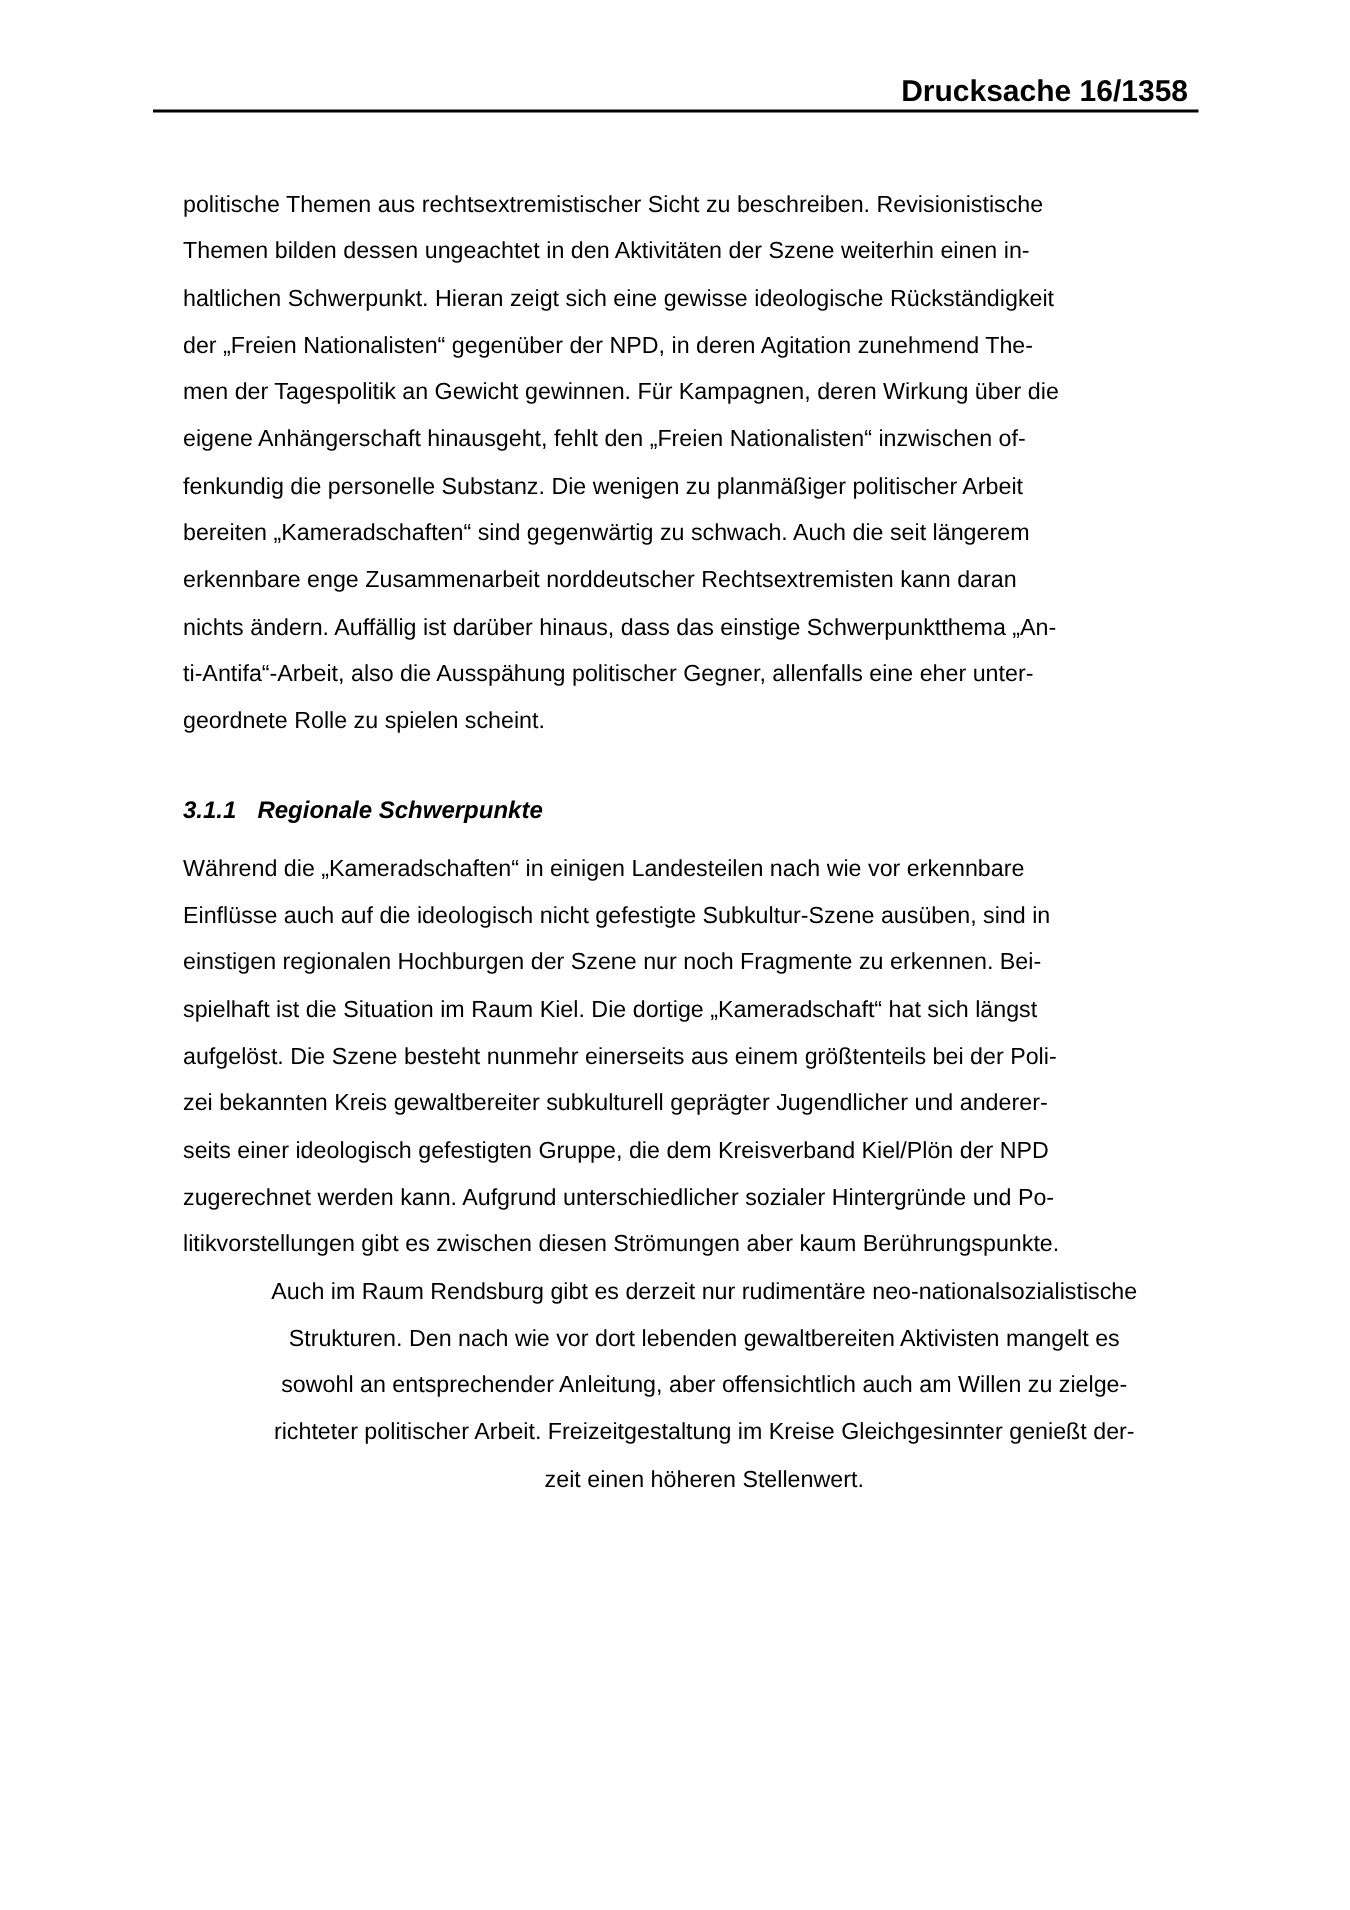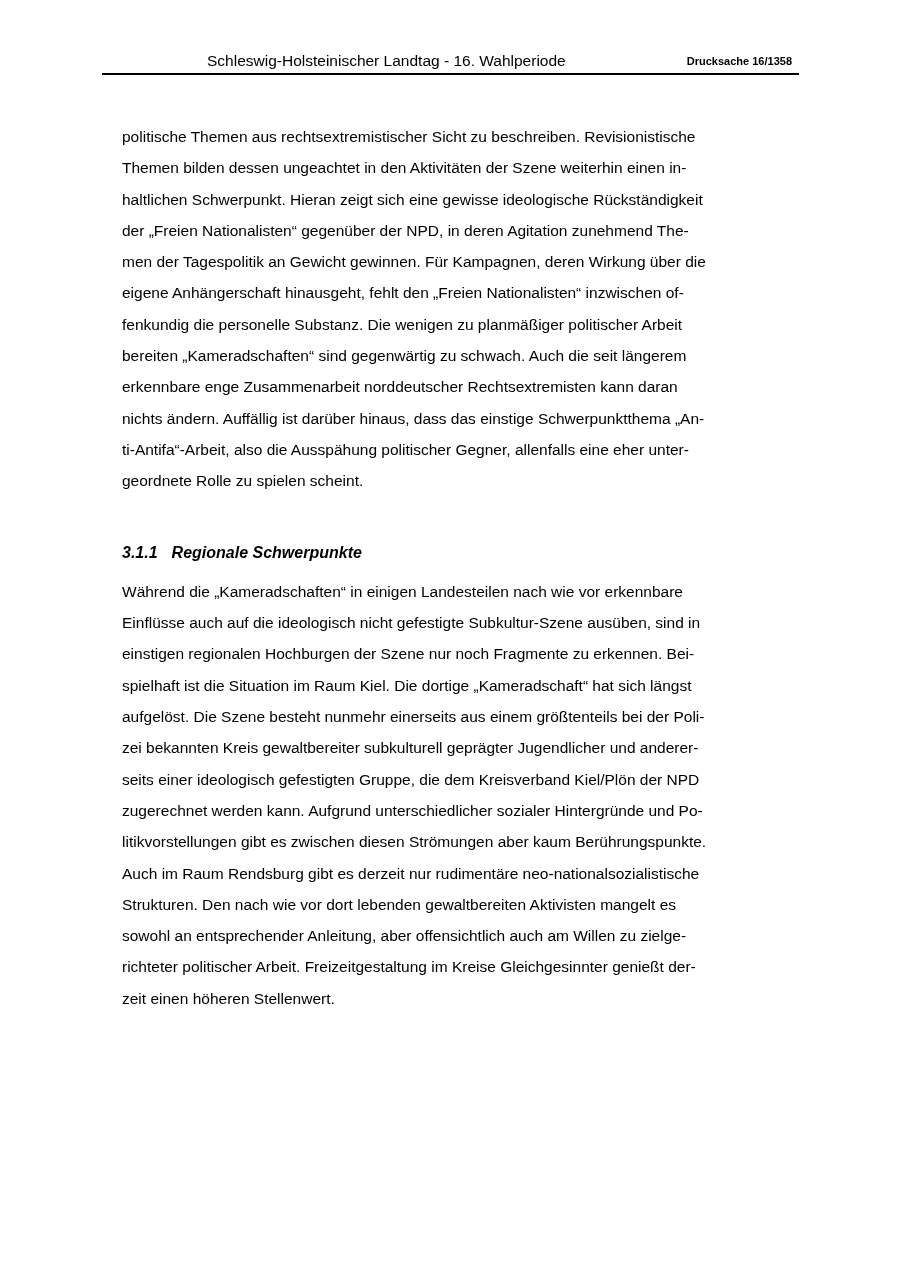--- a/index.html
+++ b/index.html
@@ -19,21 +19,21 @@
     left: 207px;
     top: 52px;
     font-size: 15.5px;
     line-height: 18px;
     white-space: nowrap;
   }
   .header-doc {
     position: absolute;
     right: 108px;
     top: 52px;
-    font-size: 11px;
+    font-size: 20px;
     line-height: 18px;
     font-weight: bold;
     white-space: nowrap;
   }
   .header-rule {
     position: absolute;
     left: 102px;
     top: 73px;
     width: 697px;
     height: 2px;
@@ -48,23 +48,23 @@
     font-size: 15.5px;
     line-height: 31.3px;
   }
   .para {
     white-space: pre-line; 
   }
   .para + .para,
   .section-heading + .para {
     margin-top: 0; 
   }
-  .p-gap { margin-top: 31.3px; }
+  .p-gap { margin-top: 31.3px; text-align: center; }
   .section-heading {
-    margin-top: 40px;
+    margin-top: 28px;
     margin-bottom: 8px;
     font-size: 16px;
     font-weight: bold;
     font-style: italic;
     line-height: 31.3px;
     white-space: nowrap;
   }
   .section-heading .sec-num { margin-right: 14px; }
   
   .footer {
@@ -75,21 +75,20 @@
     text-align: center;
     font-size: 15.5px;
     line-height: 20px;
   }
 </style>
 </head>
 <body>
 
 <div class="page">
 
-  <div class="header-title">Schleswig-Holsteinischer Landtag - 16. Wahlperiode</div>
 
   <div class="header-doc">Drucksache 16/1358</div>
 
   <div class="header-rule"></div>
 
   <div class="content">
 
     <div class="para">politische Themen aus rechtsextremistischer Sicht zu beschreiben. Revisionistische
 Themen bilden dessen ungeachtet in den Aktivitäten der Szene weiterhin einen in-
 haltlichen Schwerpunkt. Hieran zeigt sich eine gewisse ideologische Rückständigkeit

